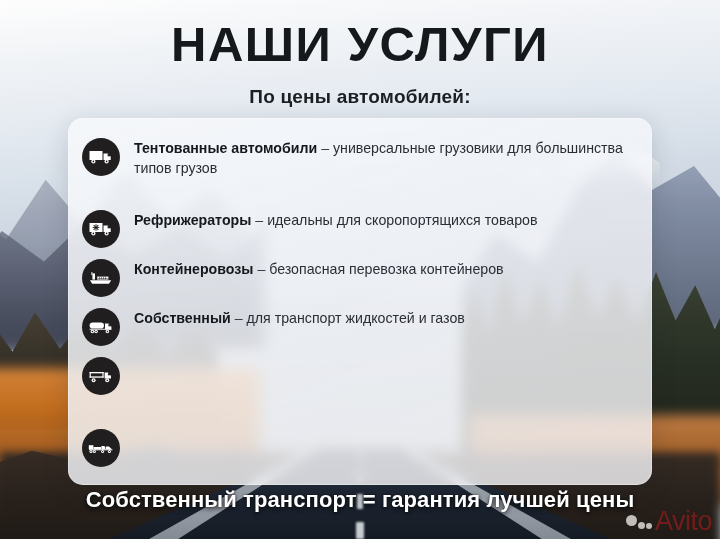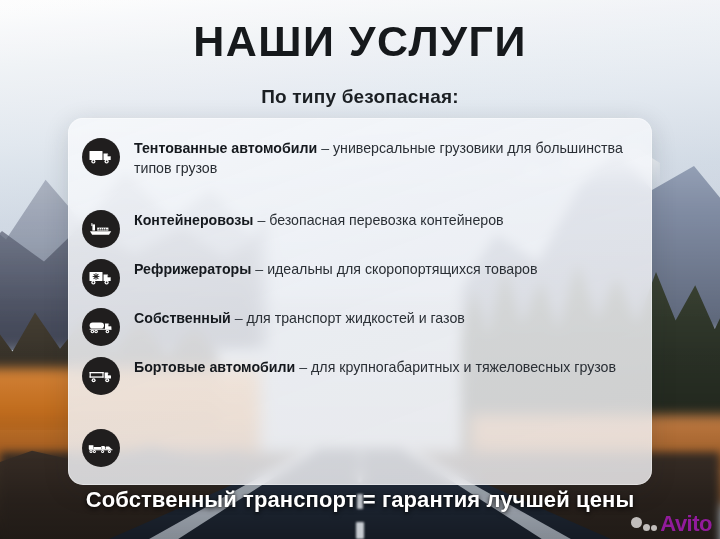--- a/index.html
+++ b/index.html
@@ -106,21 +106,21 @@
   .d4{top:522px;transform:translateX(-4px);width:8px;height:17px;opacity:.95;}
   .veil{
     position:absolute;inset:0;
     background:linear-gradient(180deg,rgba(255,255,255,.18) 0%,rgba(255,255,255,.05) 35%,rgba(0,0,0,0) 60%,rgba(0,0,0,.10) 100%);
     pointer-events:none;
   }
 
   
   .title{
     position:absolute;left:0;right:0;top:20px;text-align:center;
-    font-size:43px;font-weight:bold;letter-spacing:1.5px;
+    font-size:49px;font-weight:bold;letter-spacing:1.5px;
     color:#16191c;line-height:1;
     text-shadow:0 1px 2px rgba(255,255,255,.35);
   }
   .subtitle{
     position:absolute;left:0;right:0;top:86px;text-align:center;
     font-size:19px;font-weight:bold;color:#1b1f23;letter-spacing:.2px;
   }
 
   
   .card{
@@ -161,21 +161,21 @@
   .avito{
     position:absolute;right:8px;bottom:4px;display:flex;align-items:center;gap:3px;
     opacity:.88;
   }
   .avito .dots{position:relative;width:26px;height:22px;}
   .avito .dot{position:absolute;border-radius:50%;background:#d8d4d2;}
   .avito .dA{width:11px;height:11px;left:0;top:4px;}
   .avito .dB{width:7px;height:7px;left:12px;top:11px;}
   .avito .dC{width:6px;height:6px;left:20px;top:12px;}
   .avito .word{
-    font-size:22px;font-weight:bold;color:#a21caf;letter-spacing:-.5px;line-height:1;
+    font-size:27px;font-weight:normal;color:#7f1d1d;letter-spacing:-.5px;line-height:1;
   }
 </style>
 </head>
 <body>
 
 <div class="stage">
 
   <div class="bg">
     <div class="bg-sky"></div>
     <div class="mtn-right"></div>
@@ -192,60 +192,39 @@
     <div class="road-edge-l"></div>
     <div class="road-edge-r"></div>
     <div class="dash d1"></div>
     <div class="dash d2"></div>
     <div class="dash d3"></div>
     <div class="dash d4"></div>
     <div class="veil"></div>
   </div>
 
   <div class="title">НАШИ УСЛУГИ</div>
-  <div class="subtitle">По типу безопасная:</div>
+  <div class="subtitle">По цены автомобилей:</div>
 
   <div class="card">
     <div class="svc-list">
 
       <div class="svc tall">
         <span class="ico">
           <svg width="24" height="16" viewBox="0 0 24 16" fill="#fff">
             <rect x="0.5" y="2" width="13" height="9" rx="0.6"></rect>
             <path d="M14.5 4.4h4.1l3.1 3.2v3.4h-7.2z"></path>
             <rect x="18.6" y="5.2" width="2.6" height="2.1" fill="#201e1e"></rect>
             <circle cx="4.4" cy="12.4" r="2.1"></circle>
               <circle cx="4.4" cy="12.4" r="0.85" fill="#201e1e"></circle>
             <circle cx="17.6" cy="12.4" r="2.1"></circle>
               <circle cx="17.6" cy="12.4" r="0.85" fill="#201e1e"></circle>
           </svg>
         </span>
         <div class="svc-text">
           <b>Тентованные автомобили</b><span class="dash-sep"> – </span><span>универсальные грузовики для большинства типов грузов</span>
-        </div>
-      </div>
-
-      <div class="svc">
-        <span class="ico">
-          <svg width="24" height="16" viewBox="0 0 24 16" fill="#fff">
-            <path d="M1 10.2h21.2l-2.2 3.6H3.2z"></path>
-            <rect x="3.4" y="3.4" width="2.6" height="6.2"></rect>
-            <rect x="2.4" y="2.1" width="1.0" height="3.0"></rect>
-            <rect x="8.2" y="6.6" width="11.2" height="3.0"></rect>
-            <g fill="#201e1e">
-              <rect x="10.0" y="6.9" width="0.5" height="2.4"></rect>
-              <rect x="12.0" y="6.9" width="0.5" height="2.4"></rect>
-              <rect x="14.0" y="6.9" width="0.5" height="2.4"></rect>
-              <rect x="16.0" y="6.9" width="0.5" height="2.4"></rect>
-              <rect x="8.4" y="8.0" width="10.8" height="0.45"></rect>
-            </g>
-          </svg>
-        </span>
-        <div class="svc-text">
-          <b>Контейнеровозы</b><span class="dash-sep"> – </span><span>безопасная перевозка контейнеров</span>
         </div>
       </div>
 
       <div class="svc">
         <span class="ico">
           <svg width="24" height="16" viewBox="0 0 24 16" fill="#fff">
             <rect x="0.5" y="2" width="13" height="9" rx="0.6"></rect>
             <g fill="#201e1e" transform="translate(7,6.5)">
               <rect x="-3.3" y="-0.45" width="6.6" height="0.9"></rect>
               <rect x="-0.45" y="-3.3" width="0.9" height="6.6"></rect>
@@ -261,20 +240,41 @@
           </svg>
         </span>
         <div class="svc-text">
           <b>Рефрижераторы</b><span class="dash-sep"> – </span><span>идеальны для скоропортящихся товаров</span>
         </div>
       </div>
 
       <div class="svc">
         <span class="ico">
           <svg width="24" height="16" viewBox="0 0 24 16" fill="#fff">
+            <path d="M1 10.2h21.2l-2.2 3.6H3.2z"></path>
+            <rect x="3.4" y="3.4" width="2.6" height="6.2"></rect>
+            <rect x="2.4" y="2.1" width="1.0" height="3.0"></rect>
+            <rect x="8.2" y="6.6" width="11.2" height="3.0"></rect>
+            <g fill="#201e1e">
+              <rect x="10.0" y="6.9" width="0.5" height="2.4"></rect>
+              <rect x="12.0" y="6.9" width="0.5" height="2.4"></rect>
+              <rect x="14.0" y="6.9" width="0.5" height="2.4"></rect>
+              <rect x="16.0" y="6.9" width="0.5" height="2.4"></rect>
+              <rect x="8.4" y="8.0" width="10.8" height="0.45"></rect>
+            </g>
+          </svg>
+        </span>
+        <div class="svc-text">
+          <b>Контейнеровозы</b><span class="dash-sep"> – </span><span>безопасная перевозка контейнеров</span>
+        </div>
+      </div>
+
+      <div class="svc">
+        <span class="ico">
+          <svg width="24" height="16" viewBox="0 0 24 16" fill="#fff">
             <rect x="0.6" y="3.4" width="14.4" height="6.2" rx="3.1"></rect>
             <path d="M16.0 4.6h3.4l3.0 3.1v2.9h-6.4z"></path>
             <rect x="19.4" y="5.3" width="2.4" height="2.0" fill="#201e1e"></rect>
             <rect x="0.6" y="9.8" width="21.8" height="0.9"></rect>
             <circle cx="3.4" cy="12.5" r="1.8"></circle>
               <circle cx="3.4" cy="12.5" r="0.7" fill="#201e1e"></circle>
             <circle cx="7.1" cy="12.5" r="1.8"></circle>
               <circle cx="7.1" cy="12.5" r="0.7" fill="#201e1e"></circle>
             <circle cx="18.4" cy="12.5" r="1.8"></circle>
               <circle cx="18.4" cy="12.5" r="0.7" fill="#201e1e"></circle>
@@ -293,23 +293,20 @@
             <rect x="13.4" y="4.0" width="1.2" height="5.6"></rect>
             <rect x="0.6" y="8.4" width="14.0" height="1.3"></rect>
             <path d="M15.6 4.6h3.3l3.1 3.1v2.9h-6.4z"></path>
             <rect x="18.9" y="5.3" width="2.5" height="2.0" fill="#201e1e"></rect>
             <circle cx="4.6" cy="12.3" r="2.0"></circle>
               <circle cx="4.6" cy="12.3" r="0.8" fill="#201e1e"></circle>
             <circle cx="18.2" cy="12.3" r="2.0"></circle>
               <circle cx="18.2" cy="12.3" r="0.8" fill="#201e1e"></circle>
           </svg>
         </span>
-        <div class="svc-text">
-          <b>Бортовые автомобили</b><span class="dash-sep"> – </span><span>для крупногабаритных и тяжеловесных грузов</span>
-        </div>
       </div>
 
       <div class="svc tall">
         <span class="ico">
           <svg width="26" height="14" viewBox="0 0 26 14" fill="#fff">
             <path d="M0.8 4.2h4.6v4.0H0.8z"></path>
             <path d="M5.6 6.0h7.4v2.2H5.6z"></path>
             <rect x="1.0" y="8.2" width="23.4" height="1.1"></rect>
             <path d="M13.4 5.0h3.0l1.0 1.4v1.8h-4.0z"></path>
             <path d="M18.0 5.6h3.0l2.4 2.1v0.5h-5.4z"></path>

